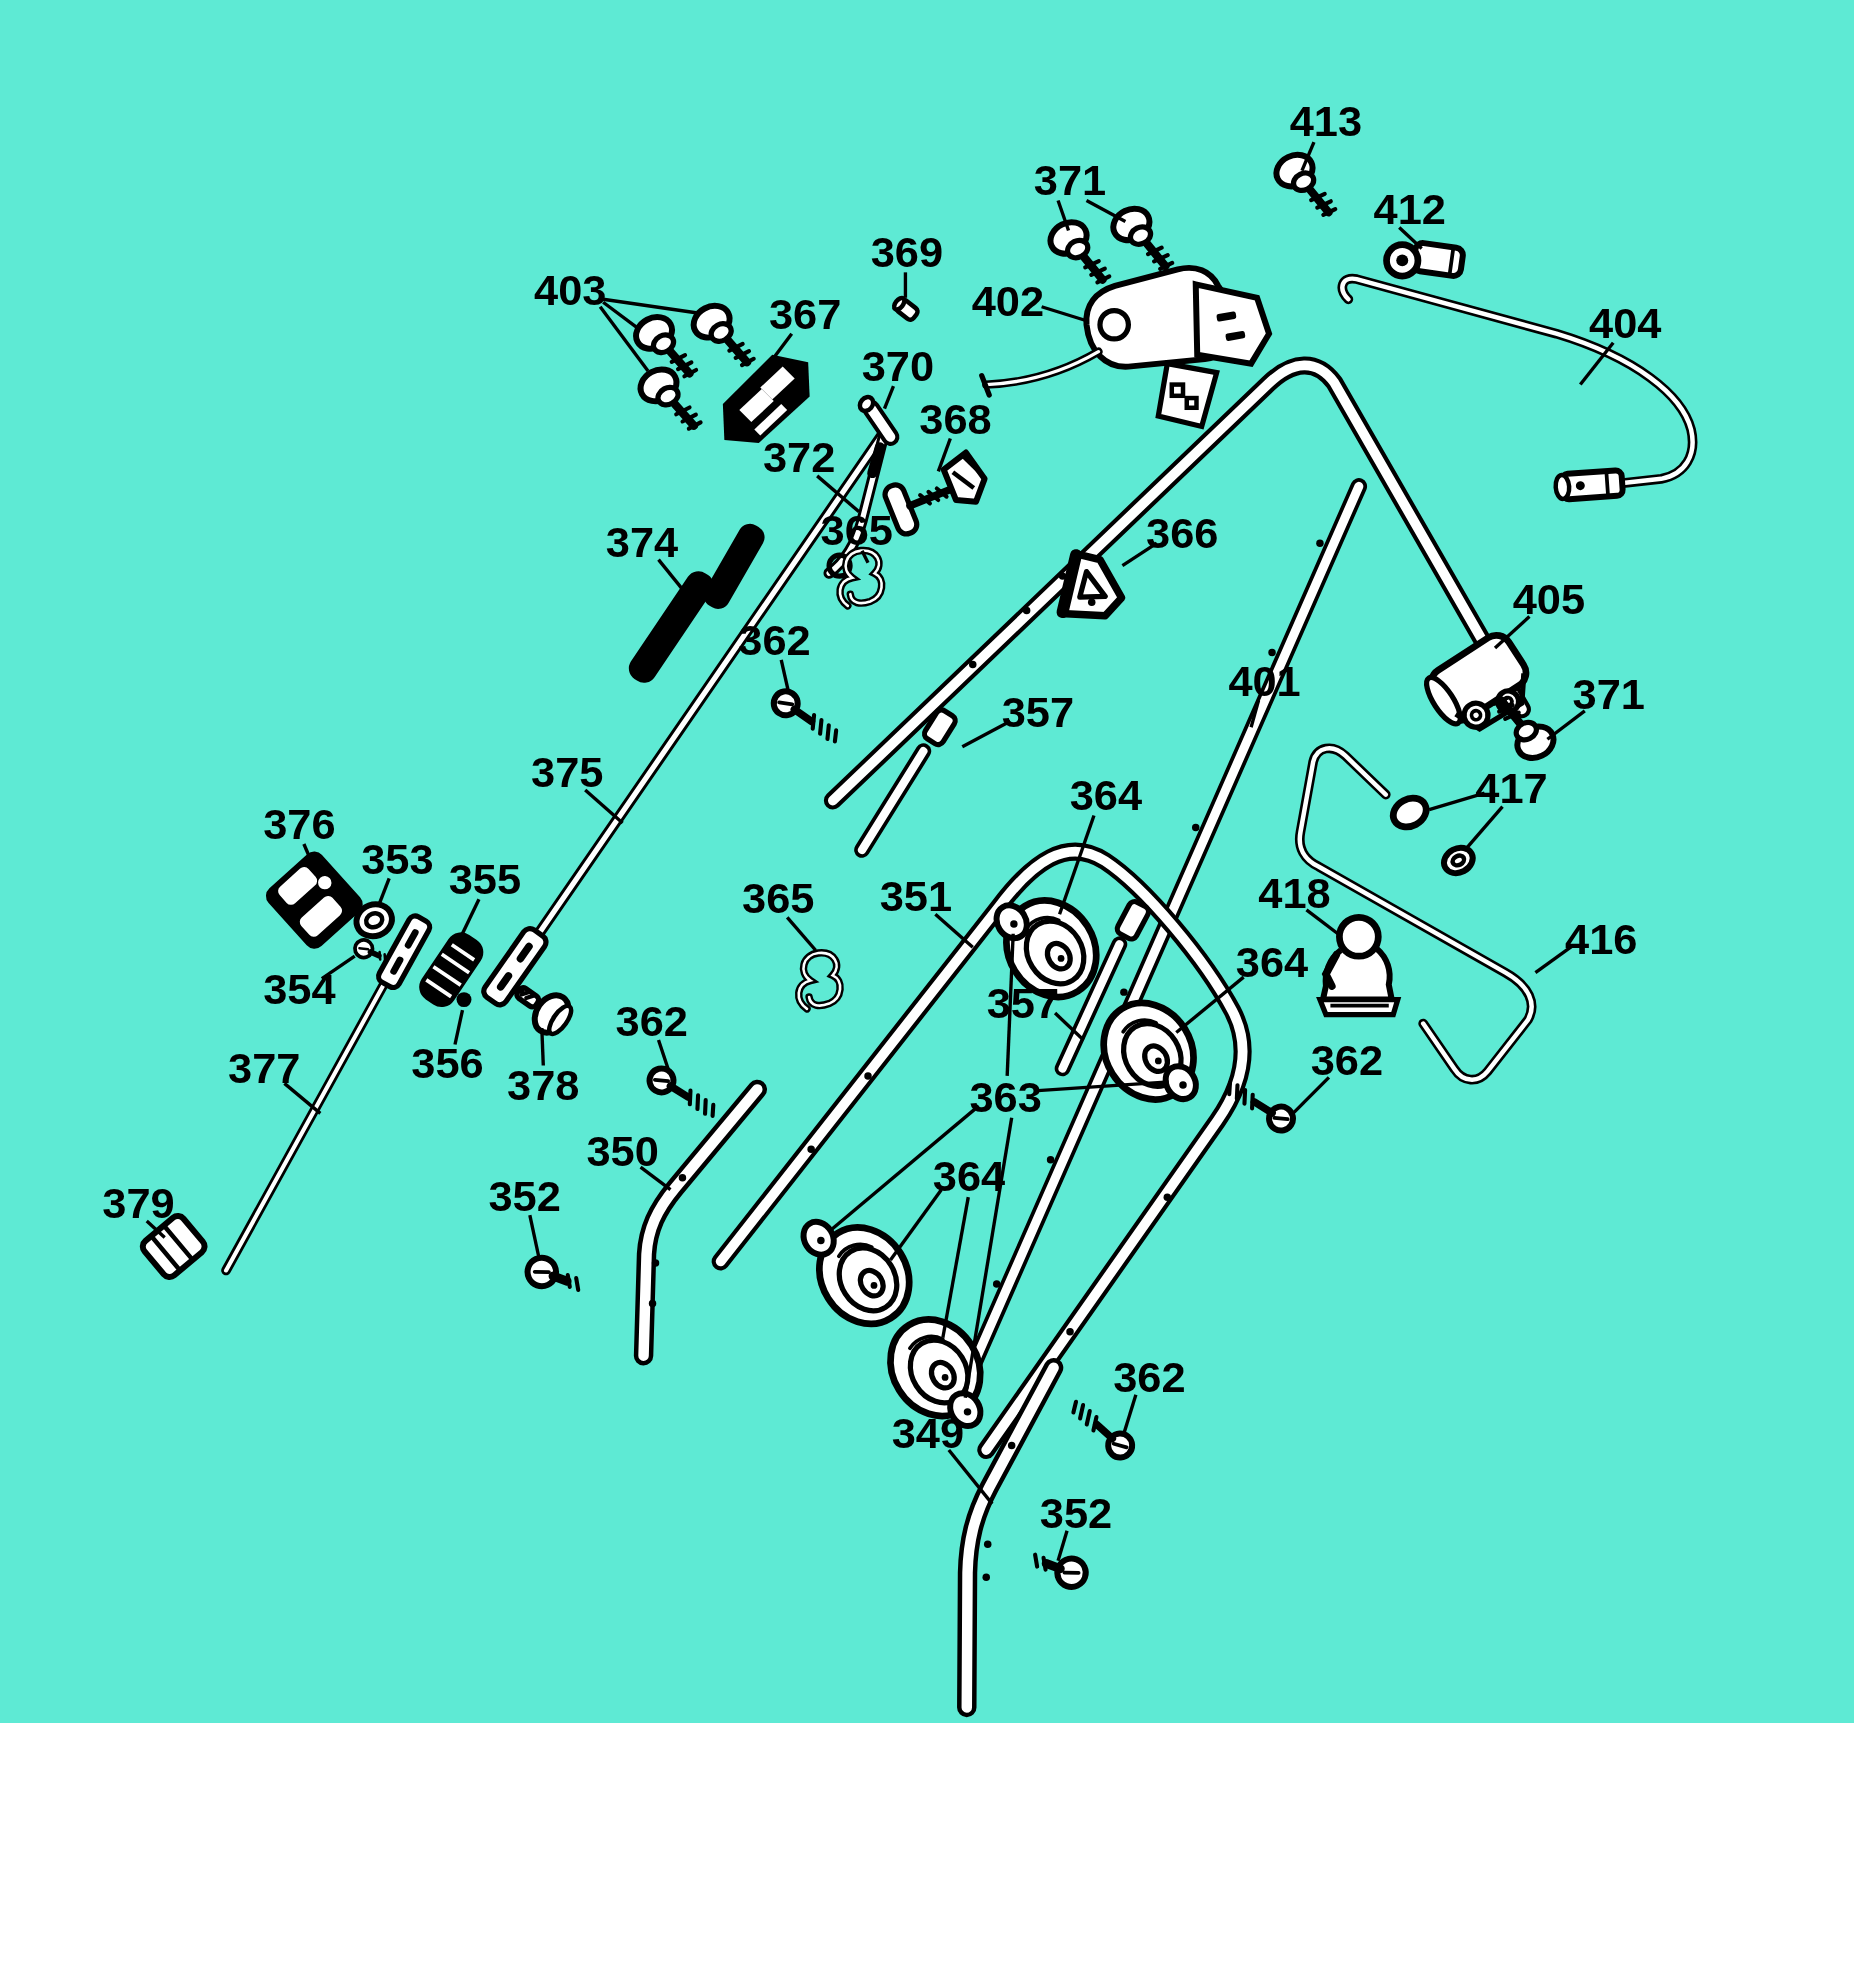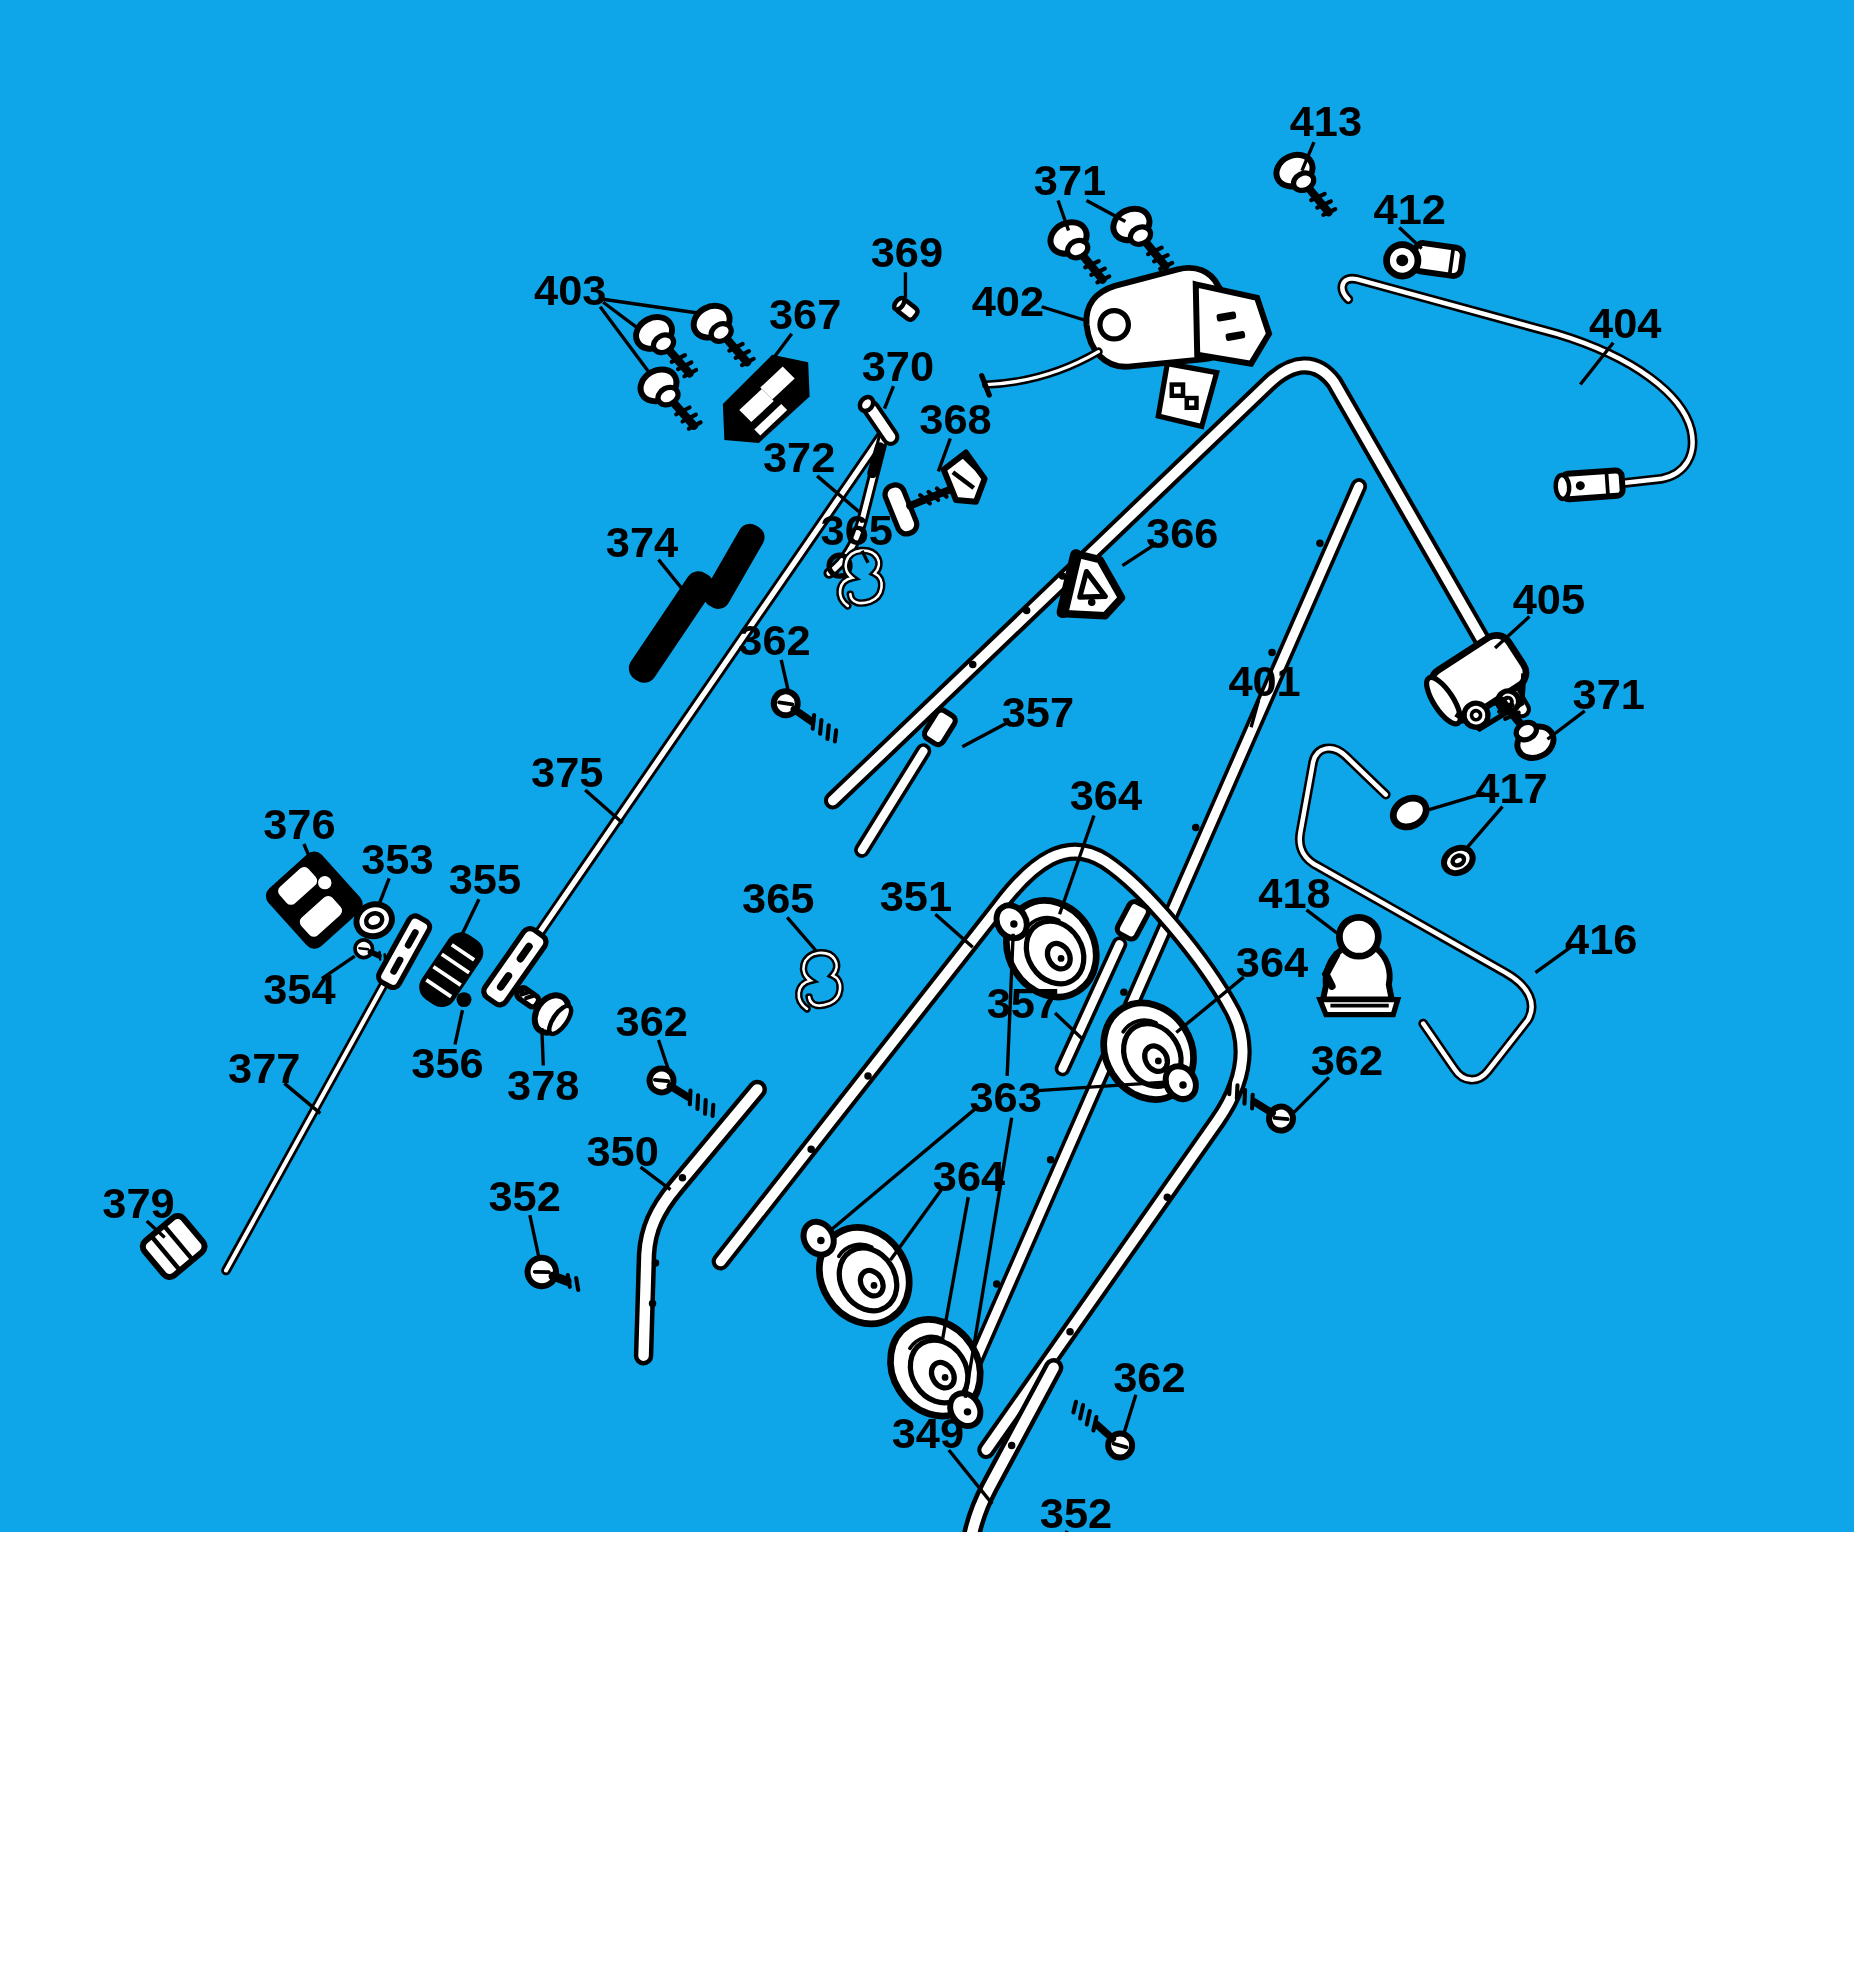--- a/index.html
+++ b/index.html
@@ -1,16 +1,16 @@
 <!DOCTYPE html>
 <html style="font-size:12px"><head>
 <meta charset="utf-8">
 <style>
   html,body{margin:0;padding:0;background:#ffffff;}
-  .stage{width:1855px;height:1532px;position:relative;background:#0ea5e9;overflow:hidden;}
+  .stage{width:1855px;height:1723px;position:relative;background:#5eead4;overflow:hidden;}
   svg{display:block;}
   
   .tube-o{fill:none;stroke:#000;stroke-linecap:round;stroke-linejoin:round;}
   .tube-i{fill:none;stroke:#fff;stroke-linecap:round;stroke-linejoin:round;}
   .wf{fill:#fff;stroke:#000;stroke-width:8;}
   .wf7{fill:#fff;stroke:#000;stroke-width:7;}
   .wf6{fill:#fff;stroke:#000;stroke-width:6;}
   .df9{fill:#fff;stroke:#000;stroke-width:9;}
   .df8{fill:#fff;stroke:#000;stroke-width:8;}
   .df7{fill:#fff;stroke:#000;stroke-width:7;}

